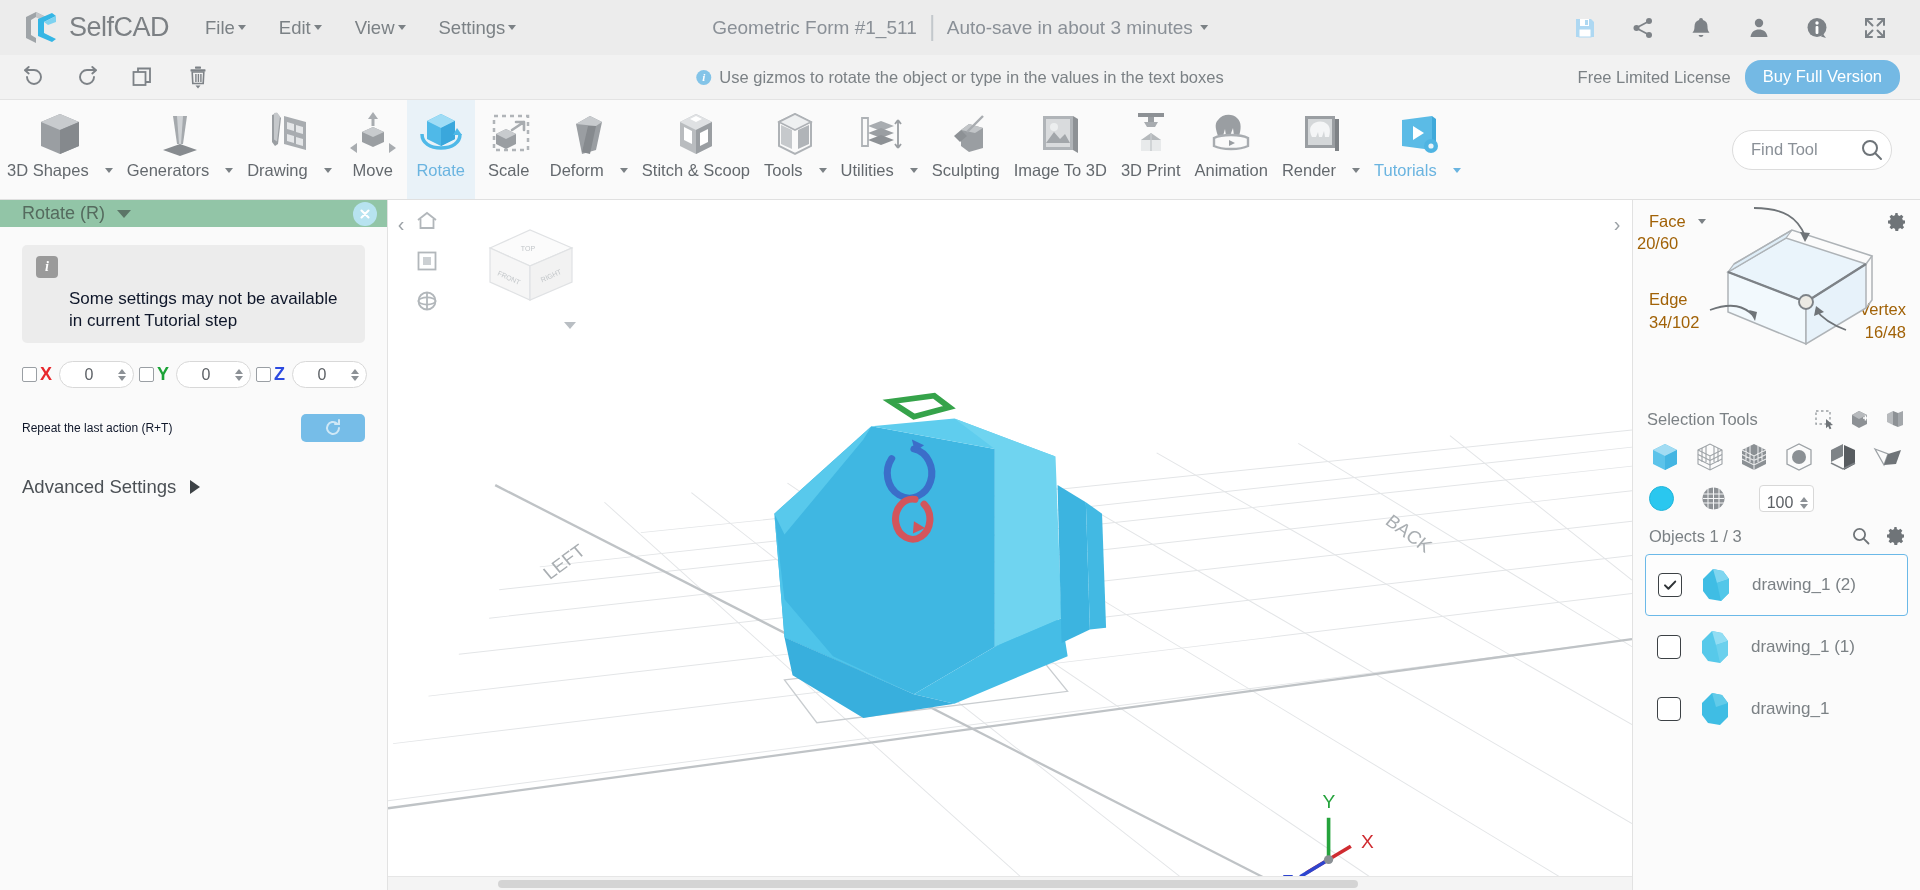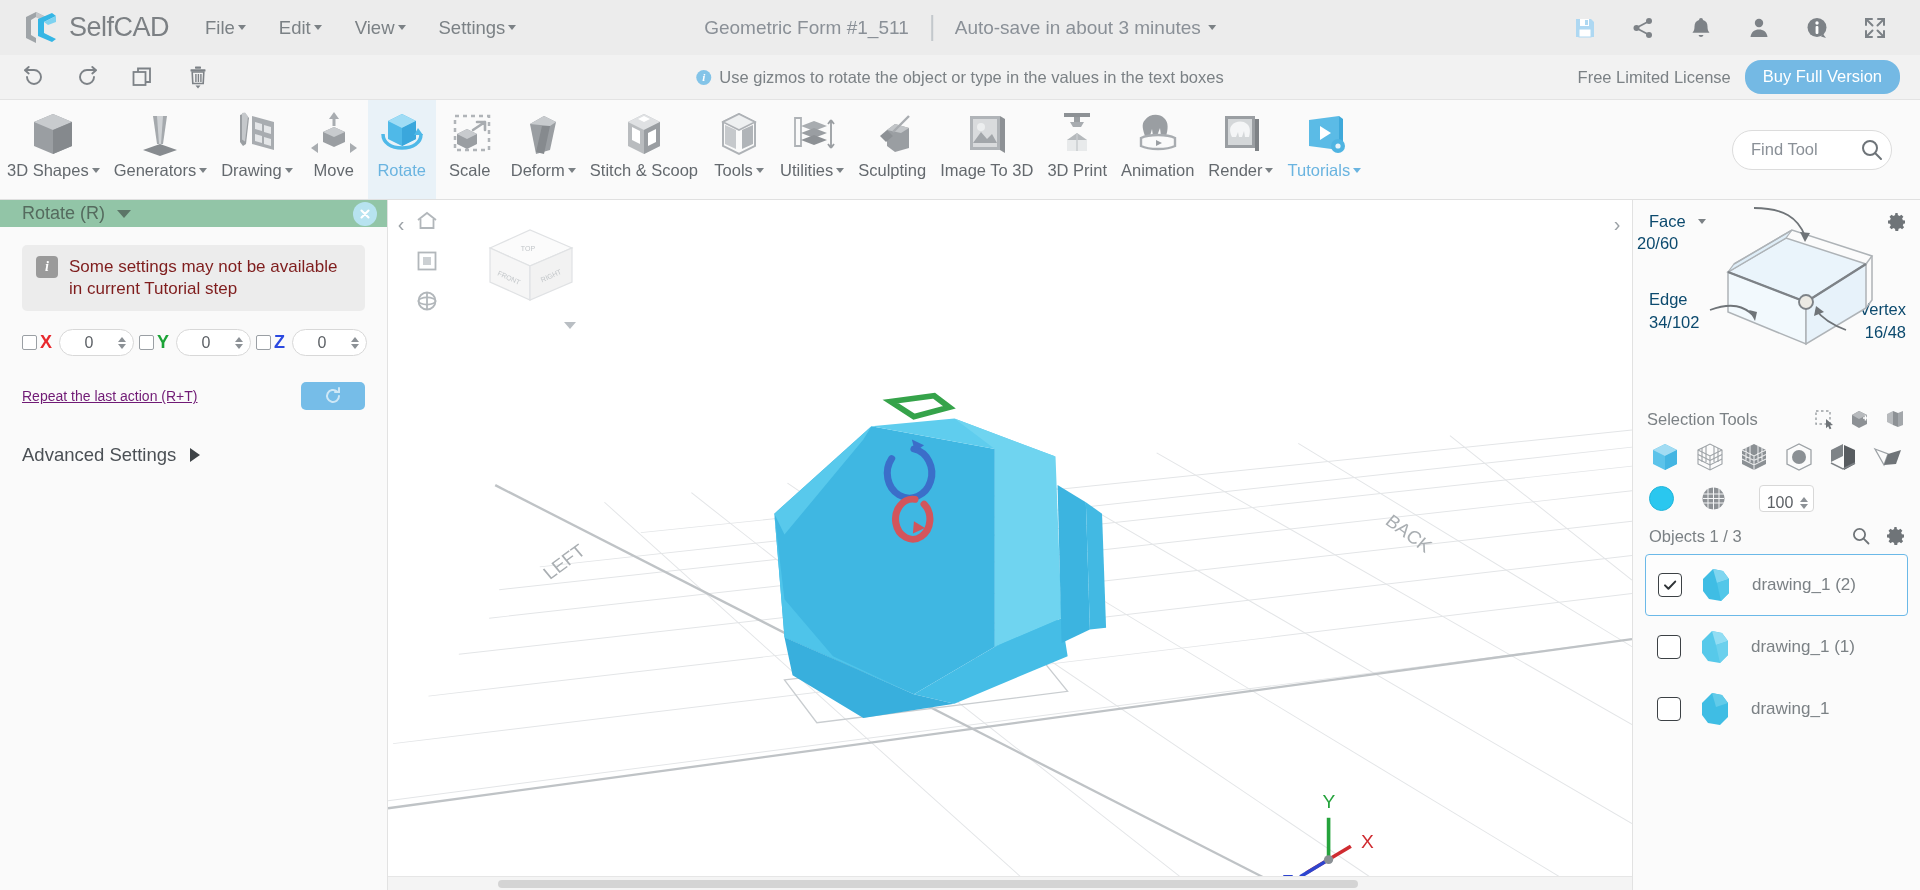--- a/index.html
+++ b/index.html
@@ -18,21 +18,21 @@
   .logo-wrap { display:flex; align-items:center; margin-left:22px; gap:9px; }
   .logo-mark { width:38px; height:38px; position:relative; }
   .logo-text { font-size:27px; color:#7c8084; letter-spacing:-0.5px; font-weight:400; }
   .menu-items { display:flex; align-items:center; margin-left:36px; gap:33px; }
   .menu-item {
     font-size:18.5px; color:#7b8185; cursor:pointer; display:flex; align-items:center; gap:3px;
   }
   .caret-d { width:0;height:0;border-left:4.5px solid transparent;border-right:4.5px solid transparent;border-top:5.5px solid #7b8185; display:inline-block; }
   .title-area {
     position:absolute; left:50%; transform:translateX(-50%);
-    display:flex; align-items:center; gap:8px; font-size:19px; color:#8a9097; white-space:nowrap;
+    display:flex; align-items:center; gap:0; font-size:19px; color:#8a9097; white-space:nowrap;
   }
   .proj-title { color:#8a9097; }
   .title-div { width:2px; height:26px; background:#c3c8cc; margin:0 14px; }
   .autosave { color:#8a9097; display:flex; align-items:center; gap:7px; cursor:pointer;}
   .top-icons { margin-left:auto; display:flex; align-items:center; gap:32px; margin-right:32px; }
   .ticon { cursor:pointer; display:flex; align-items:center; justify-content:center; width:26px; height:26px;}
 
   
   .bar2 {
     height:45px; flex:0 0 45px; background:#f2f2f2; display:flex; align-items:center;
@@ -63,21 +63,21 @@
     height:100px; flex:0 0 100px; background:#fafafa; display:flex; align-items:stretch;
     border-bottom:1px solid #e0e0e0; position:relative;
   }
   .tool {
     width:auto; min-width:62px; padding:6px 7px 0; display:flex; flex-direction:column;
     align-items:center; justify-content:flex-start; cursor:pointer;
   }
   .tool.active { background:#e9f2f8; }
   .tool-ico { height:56px; display:flex; align-items:center; justify-content:center; }
   .tool-lbl {
-    font-size:16.5px; color:#64696e; display:flex; align-items:center; gap:3px; white-space:nowrap;
+    font-size:16.5px; color:#64696e; display:flex; align-items:center; gap:16px; white-space:nowrap;
     line-height:1;
   }
   .tool.active .tool-lbl { color:#6ab4e0; }
   .tool.hl .tool-lbl { color:#6ab4e0; }
   .tool.hl .caret-d { border-top-color:#6ab4e0; }
   .findtool {
     margin-left:auto; margin-right:28px; align-self:center;
     border:1px solid #dcdcdc; border-radius:22px; height:40px; width:160px;
     display:flex; align-items:center; padding:0 6px 0 18px; background:#fff;
   }
@@ -105,36 +105,36 @@
   .lp-body { padding:18px 22px; }
   .notebox {
     background:#ececec; border-radius:5px; padding:11px 14px; display:flex; gap:11px;
     align-items:flex-start; margin-bottom:18px;
   }
   .note-i {
     width:22px;height:22px;border-radius:4px;background:#9a9a9a;color:#fff;flex:0 0 22px;
     display:flex;align-items:center;justify-content:center; font-style:italic; font-size:14px; font-weight:bold;
     font-family:"Liberation Serif",serif;
   }
-  .note-txt { font-size:17px; color:#7f1d1d; line-height:1.3; }
+  .note-txt { font-size:17px; color:#0f172a; line-height:1.3;margin-top:32px; }
   .axisrow { display:flex; align-items:center; gap:0; margin-bottom:26px; }
   .axisgrp { display:flex; align-items:center; gap:3px; }
   .axischk { width:15px;height:15px;border:1.6px solid #9a9fa4; border-radius:2px; background:#fff; cursor:pointer; }
   .axislbl { font-size:18px; font-weight:600; margin-right:4px; }
   .ax-x { color:#e8282d; } .ax-y { color:#1ba336; } .ax-z { color:#2b49e0; }
   .spin {
     border:1px solid #d8d8d8; border-radius:16px; height:27px; width:75px; background:#fff;
     display:flex; align-items:center; justify-content:space-between; padding:0 7px 0 0; margin-right:5px;
   }
   .spin-val { flex:1; text-align:center; font-size:16px; color:#5d6166; }
   .spin-arrows { display:flex; flex-direction:column; gap:2px; }
   .sa-u { width:0;height:0;border-left:4px solid transparent;border-right:4px solid transparent;border-bottom:5px solid #8c9196; cursor:pointer;}
   .sa-d { width:0;height:0;border-left:4px solid transparent;border-right:4px solid transparent;border-top:5px solid #8c9196; cursor:pointer;}
   .repeatrow { display:flex; align-items:center; margin-bottom:34px; }
-  .repeat-lbl { font-size:14px; color:#701a75;text-decoration:underline; }
+  .repeat-lbl { font-size:12px; color:#0f172a; }
   .repeat-btn {
     margin-left:auto; width:64px;height:28px;border-radius:5px;background:#76bde8;
     display:flex;align-items:center;justify-content:center; cursor:pointer;
   }
   .adv { display:flex; align-items:center; gap:14px; cursor:pointer; }
   .adv-lbl { font-size:18.5px; color:#4b5055; }
   .adv-caret { width:0;height:0;border-top:7px solid transparent;border-bottom:7px solid transparent;border-left:10px solid #3d4246; }
 
   
   .viewport { flex:1; position:relative; background:#fff; overflow:hidden; min-width:0; }
@@ -153,21 +153,21 @@
   }
   .hscroll-thumb { position:absolute; left:110px; top:3px; height:8px; width:860px; border-radius:4px; background:#d4d4d4; cursor:pointer; }
 
   
   .rightpanel {
     width:288px; flex:0 0 288px; background:#fbfbfb; border-left:1px solid #e2e2e2;
     display:flex; flex-direction:column; position:relative; overflow:hidden;
   }
   .rp-top { position:relative; height:215px; }
   .rp-gear { position:absolute; right:13px; top:12px; cursor:pointer; }
-  .rp-lbl { position:absolute; font-size:16.5px; color:#0c4a6e; line-height:1.35; }
+  .rp-lbl { position:absolute; font-size:16.5px; color:#a16207; line-height:1.35; }
   .sel-tools-row { display:flex; align-items:center; padding:0 14px; margin-top:-6px;gap:36px; }
   .sel-tools-lbl { font-size:16.5px; color:#7b8185; }
   .sel-mini { margin-left:auto; display:flex; gap:13px; align-items:center; }
   .mini-ico { cursor:pointer; width:22px;height:20px; display:flex;align-items:center;justify-content:center;}
   .sel-icons { display:flex; align-items:center; justify-content:space-between; padding:12px 16px 0; }
   .sel-ico { cursor:pointer; width:32px;height:32px; display:flex;align-items:center;justify-content:center;}
   .color-row { display:flex; align-items:center; gap:26px; padding:12px 16px 0; }
   .color-dot { width:25px;height:25px;border-radius:50%; background:#2ac7ef; cursor:pointer; border:1px solid #22b5da;}
   .opacity-spin {
     border:1px solid #d8d8d8; border-radius:4px; height:27px; width:55px; background:#fff;

